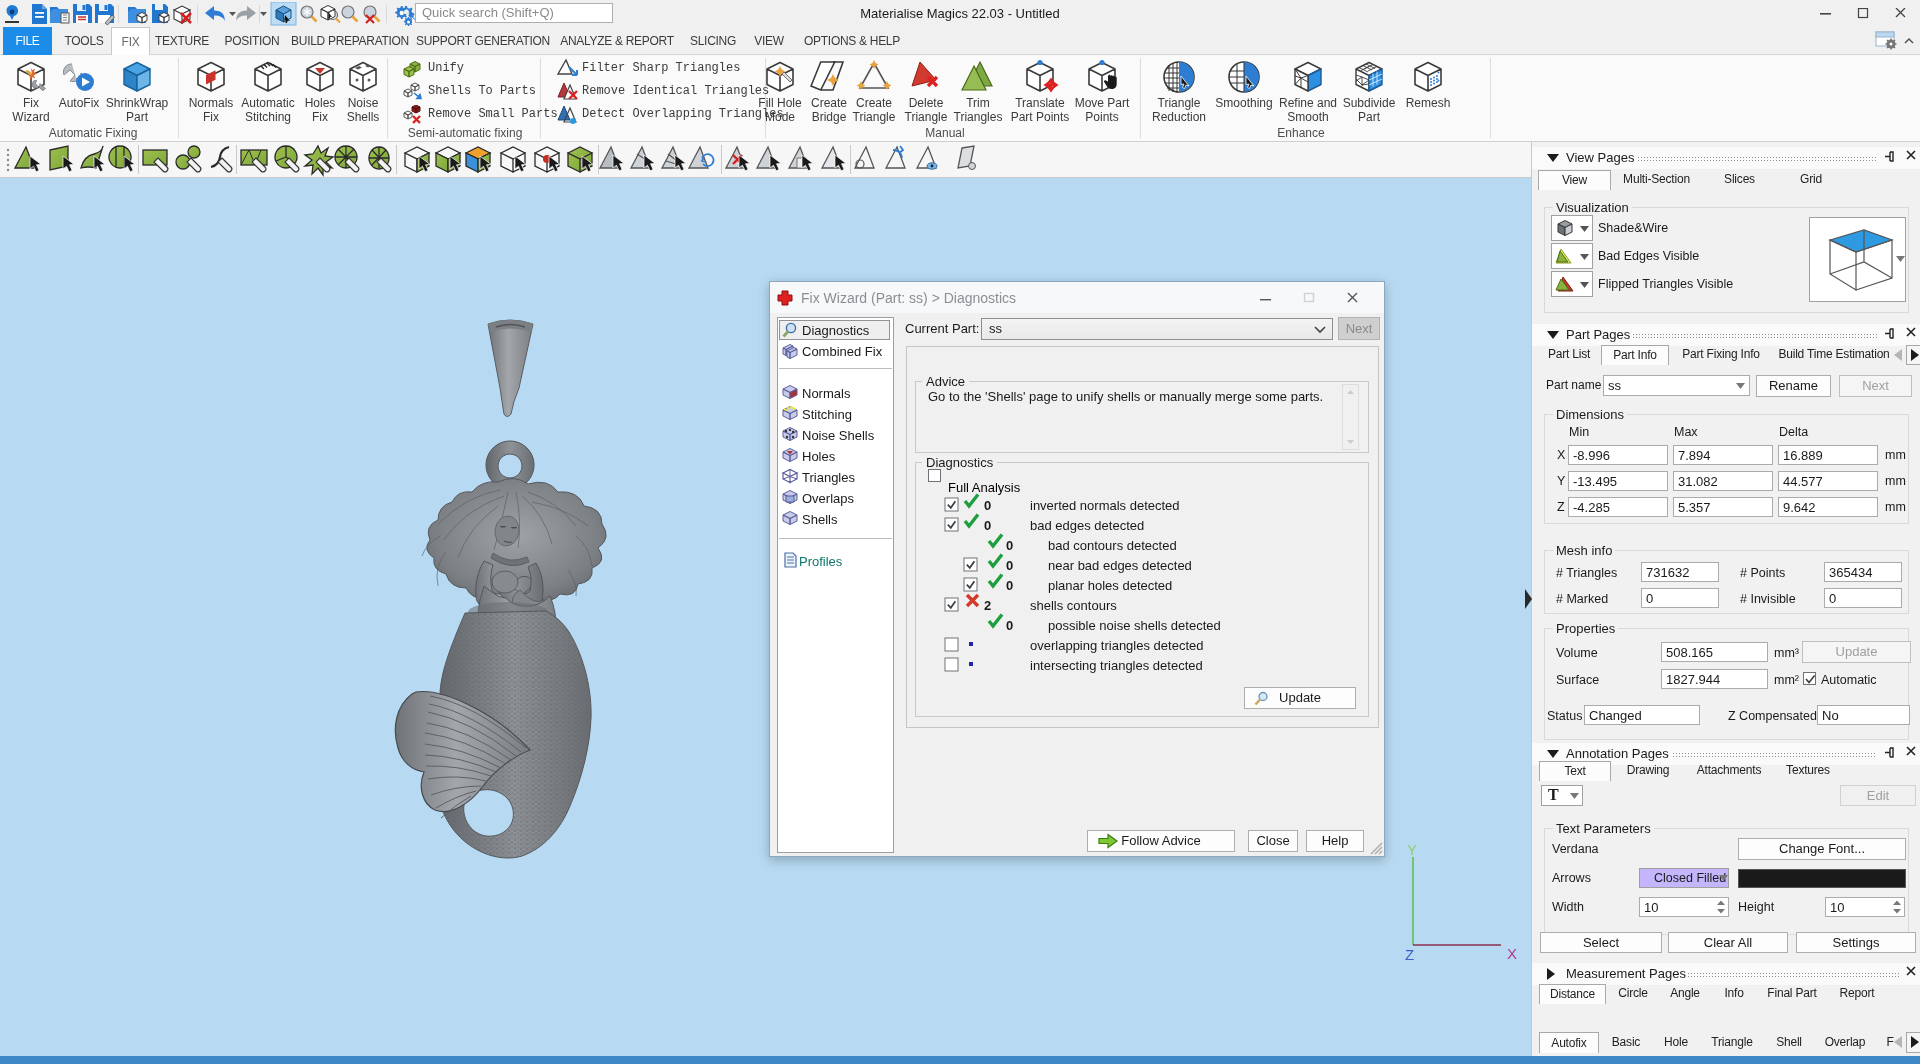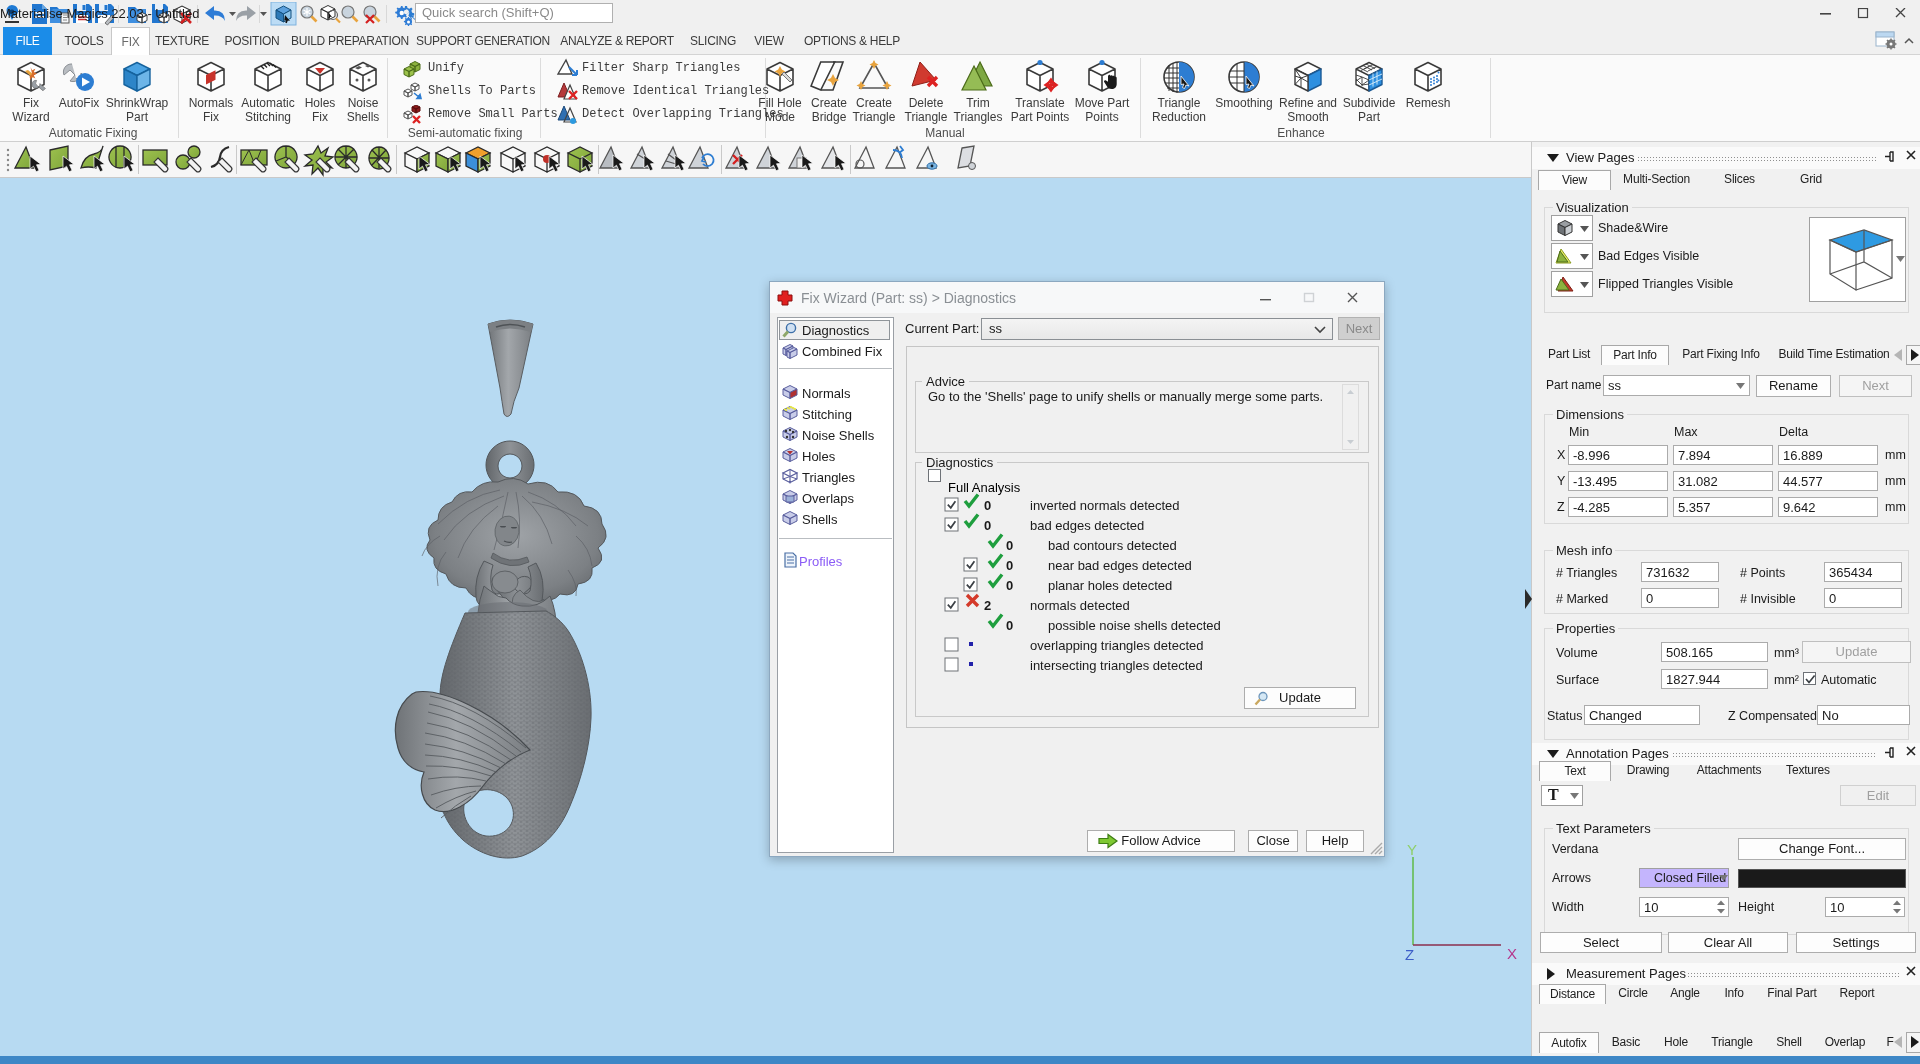--- a/index.html
+++ b/index.html
@@ -213,21 +213,21 @@
         <path d="M14 12 l1 0 .3 1.1 1.1.5 1-.6 .7.7 -.6 1 .5 1.1 1.1.3 0 1 -1.1.3 -.5 1.1 .6 1 -.7.7 -1-.6 -1.1.5 -.3 1.1 -1 0 -.3-1.1 -1.1-.5 -1 .6 -.7-.7 .6-1 -.5-1.1 -1.1-.3 0-1 1.1-.3 .5-1.1 -.6-1 .7-.7 1 .6 1.1-.5z" fill="#2e7cd6"></path>
         <circle cx="14.5" cy="17" r="1.5" fill="#fff"></circle>
       </g>
   </svg>
   <svg class="abs" style="left:398px;top:4px" width="18" height="18" viewBox="0 0 18 18">
       <path d="M7 2 l2 0 .5 2 2 .8 1.7-1.2 1.4 1.4 -1.2 1.7 .8 2 2 .5 0 2 -2 .5 -.8 2 -0.5 0.5 -2.5-2.5 a4 4 0 0 0 -4-6.5 z" fill="#2d7dd2"></path>
       <circle cx="8" cy="8" r="2.2" fill="#f0f0f0"></circle>
       <path d="M12 10 l2 0 .4 1.4 1.4.6 1.2-.9 1 1 -.9 1.2 .6 1.4 1.4.4 0 2" fill="#2d7dd2" transform="scale(.8) translate(2,3)"></path>
     </svg>
   <div class="abs" style="left:415px;top:3px;width:198px;height:20px;background:#fff;border:1px solid #b0b0b0;font-size:13px;color:#8a8a8a;line-height:18px;padding-left:6px">Quick search (Shift+Q)</div>
-  <div class="abs" style="left:0;top:6px;width:1920px;text-align:left;font-size:13px;color:#1a1a1a;pointer-events:none">Materialise Magics 22.03 - Untitled</div>
+  <div class="abs" style="left:0;top:6px;width:1920px;text-align:center;font-size:13px;color:#1a1a1a;pointer-events:none">Materialise Magics 22.03 - Untitled</div>
   <svg class="abs" style="left:1818px;top:8px" width="96" height="12" viewBox="0 0 96 12">
       <rect x="2" y="5" width="11" height="1.6" fill="#444"></rect>
       <rect x="40.5" y="0.5" width="9" height="9" fill="none" stroke="#444" stroke-width="1.2"></rect>
       <rect x="43" y="-2" width="9" height="9" fill="none" stroke="#444" stroke-width="1.2" transform="translate(0,0)" opacity="0"></rect>
       <path d="M78 0 l9 9 M87 0 l-9 9" stroke="#444" stroke-width="1.3"></path>
     </svg>
 </div>
 <div class="abs" id="tabrow">
   <div class="rtab" style="left:3px;width:49px;background:#1b8ce8;color:#fff">FILE</div>
   <div class="rtab" style="left:84px;transform:translateX(-50%)">TOOLS</div>
@@ -613,21 +613,21 @@
   <div class="abs" style="left:32px;top:62px;font-size:13px;color:#1a1a1a">Combined Fix</div>
   <div class="abs" style="left:9px;top:86px;width:113px;height:1px;background:#b9bdc1"></div>
   <div class="abs" style="left:32px;top:104px;font-size:13px;color:#1a1a1a">Normals</div>
   <div class="abs" style="left:32px;top:125px;font-size:13px;color:#1a1a1a">Stitching</div>
   <div class="abs" style="left:32px;top:146px;font-size:13px;color:#1a1a1a">Noise Shells</div>
   <div class="abs" style="left:32px;top:167px;font-size:13px;color:#1a1a1a">Holes</div>
   <div class="abs" style="left:32px;top:188px;font-size:13px;color:#1a1a1a">Triangles</div>
   <div class="abs" style="left:32px;top:209px;font-size:13px;color:#1a1a1a">Overlaps</div>
   <div class="abs" style="left:32px;top:230px;font-size:13px;color:#1a1a1a">Shells</div>
   <div class="abs" style="left:9px;top:256px;width:113px;height:1px;background:#b9bdc1"></div>
-  <div class="abs" style="left:29px;top:272px;font-size:13px;color:#8b5cf6">Profiles</div>
+  <div class="abs" style="left:29px;top:272px;font-size:13px;color:#0f766e">Profiles</div>
   <svg class="abs" style="left:11px;top:101px" width="18" height="18" viewBox="0 0 18 18">
       <path d="M2 6 L9 2.5 L16 6 L9 9.5z M2 6 L9 9.5 V15.5 L2 12z" fill="#c8cce8" stroke="#5a5f9e" stroke-width="1"></path>
       <path d="M9 9.5 L16 6 V12 L9 15.5z" fill="#b03030" stroke="#5a5f9e" stroke-width="1"></path>
     </svg>
   <svg class="abs" style="left:11px;top:122px" width="18" height="18" viewBox="0 0 18 18">
       <path d="M2 6 L9 2.5 L16 6 L9 9.5z M2 6 L9 9.5 V15.5 L2 12z M9 9.5 L16 6 V12 L9 15.5z" fill="#c8cce8" stroke="#5a5f9e" stroke-width="1"></path>
       <path d="M3 5 l3 1.5 M6 3.5 l3 1.5 M9 2.5 l3 1.5 M12 4 l3 1.5" stroke="#e8e840" stroke-width="1.6"></path>
     </svg>
   <svg class="abs" style="left:11px;top:143px" width="18" height="18" viewBox="0 0 18 18">
       <path d="M2 6 L9 2.5 L16 6 L9 9.5z M2 6 L9 9.5 V15.5 L2 12z M9 9.5 L16 6 V12 L9 15.5z" fill="#c8cce8" stroke="#5a5f9e" stroke-width="1"></path>
@@ -715,21 +715,21 @@
     <div class="abs dtx" style="left:260px;top:216px">inverted normals detected</div>
   <div class="abs cnt" style="left:214px;top:236px">0</div>
     <div class="abs dtx" style="left:260px;top:236px">bad edges detected</div>
   <div class="abs cnt" style="left:236px;top:256px">0</div>
     <div class="abs dtx" style="left:278px;top:256px">bad contours detected</div>
   <div class="abs cnt" style="left:236px;top:276px">0</div>
     <div class="abs dtx" style="left:278px;top:276px">near bad edges detected</div>
   <div class="abs cnt" style="left:236px;top:296px">0</div>
     <div class="abs dtx" style="left:278px;top:296px">planar holes detected</div>
   <div class="abs cnt" style="left:214px;top:316px">2</div>
-    <div class="abs dtx" style="left:260px;top:316px">normals detected</div>
+    <div class="abs dtx" style="left:260px;top:316px">shells contours</div>
   <div class="abs cnt" style="left:236px;top:336px">0</div>
     <div class="abs dtx" style="left:278px;top:336px">possible noise shells detected</div>
   <div class="abs dtx" style="left:260px;top:356px">overlapping triangles detected</div>
   <div class="abs dtx" style="left:260px;top:376px">intersecting triangles detected</div>
   <div class="abs btn" style="left:474px;top:405px;width:112px;height:22px;line-height:20px">Update</div>
   <svg class="abs" style="left:484px;top:409px" width="16" height="15" viewBox="0 0 16 15">
       <circle cx="9" cy="5.5" r="4" fill="#d5e8f5" stroke="#6d96bb" stroke-width="1.3"></circle>
       <path d="M6 8.5 L1.5 13.5" stroke="#caa85f" stroke-width="2.4"></path>
     </svg>
   <div class="abs btn" style="left:317px;top:548px;width:148px;height:22px;line-height:20px">Follow Advice</div>
@@ -795,20 +795,33 @@
   <div class="abs" style="left:277px;top:75px;width:97px;height:85px;background:#fff;border:1px solid #a0a0a0"></div>
   <svg class="abs" style="left:284px;top:80px" width="82" height="75" viewBox="0 0 82 75">
     <path d="M14 18 L48 8 L76 18 L40 30z" fill="#2e9ae2" stroke="#555" stroke-width="1.2"></path>
     <path d="M14 18 L40 30 V68 L14 52z M40 30 L76 18 V56 L40 68z" fill="none" stroke="#555" stroke-width="1.2"></path>
     <path d="M14 52 L48 40 L76 56 M48 8 V40" fill="none" stroke="#555" stroke-width="1.2"></path>
   </svg>
   <svg class="abs" style="left:364px;top:114px" width="9" height="6" viewBox="0 0 9 6">
       <path d="M0 0 h9 l-4.5 6z" fill="#777"></path>
     </svg>
 
+  <div class="phead" style="top:182px">
+    <svg class="tri" width="12" height="8">
+        <path d="M0 0 h12 l-6 8z" fill="#1a1a1a"></path>
+      </svg>
+    <div class="txt">Part Pages</div>
+    <div class="dots" style="left:100px;width:245px"></div>
+    <svg class="pin" style="left:352px" width="13" height="13" viewBox="0 0 13 13">
+        <path d="M1 6.5 h5 M6 2 v9 M6 2 h3 v9 h-3" stroke="#222" stroke-width="1.4" fill="none"></path>
+      </svg>
+    <svg class="x" style="left:374px" width="10" height="10" viewBox="0 0 10 10">
+        <path d="M1 1 l8 8 M9 1 l-8 8" stroke="#222" stroke-width="1.6"></path>
+      </svg>
+  </div>
   <div class="ptab" style="left:7px;top:203px;width:60px;height:20px;line-height:19px">Part List</div>
   <div class="ptab active" style="left:69px;top:203px;width:68px;height:20px;line-height:19px">Part Info</div>
   <div class="ptab" style="left:141px;top:203px;width:96px;height:20px;line-height:19px">Part Fixing Info</div>
   <div class="ptab" style="left:244px;top:203px;width:116px;height:20px;line-height:19px;overflow:hidden;white-space:nowrap">Build Time Estimation</div>
   <svg class="abs" style="left:360px;top:206px" width="12" height="14" viewBox="0 0 12 14">
       <path d="M10 1 L2 7 L10 13z" fill="#b5b5b5"></path>
     </svg>
   <div class="abs" style="left:374px;top:203px;width:15px;height:20px;background:#f5f5f5;border:1px solid #a8a8a8"></div>
   <svg class="abs" style="left:377px;top:206px" width="10" height="14" viewBox="0 0 10 14">
       <path d="M2 1 L10 7 L2 13z" fill="#1a1a1a"></path>

